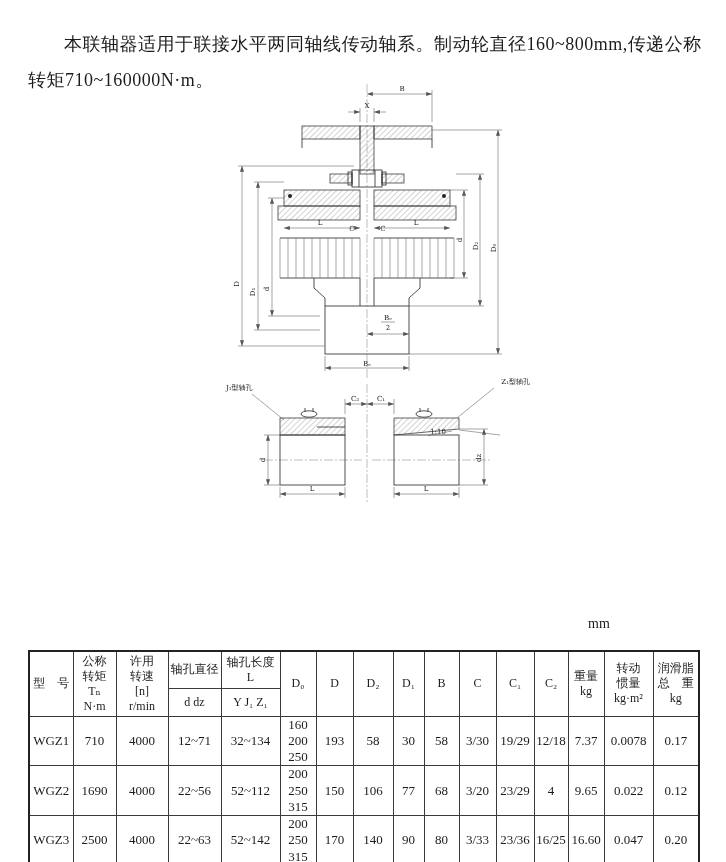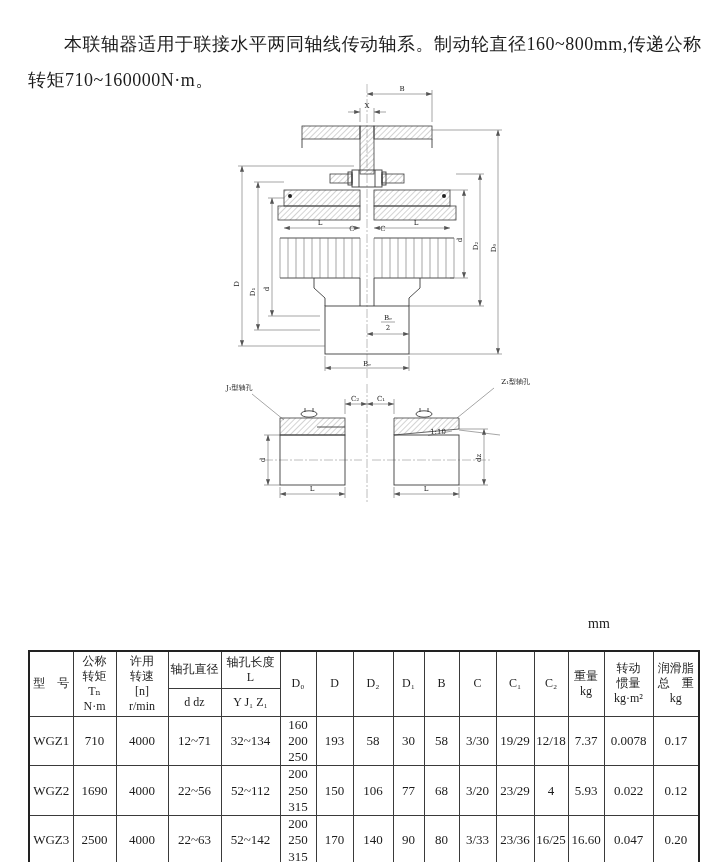--- a/index.html
+++ b/index.html
@@ -267,21 +267,21 @@
     <td class="stack">200
 250
 315</td>
     <td>150</td>
     <td>106</td>
     <td>77</td>
     <td>68</td>
     <td>3/20</td>
     <td>23/29</td>
     <td>4</td>
-    <td>5.93</td>
+    <td>9.65</td>
     <td>0.022</td>
     <td>0.12</td>
   </tr>
 
   <tr class="data">
     <td>WGZ3</td>
     <td>2500</td>
     <td>4000</td>
     <td>22~63</td>
     <td>52~142</td>

